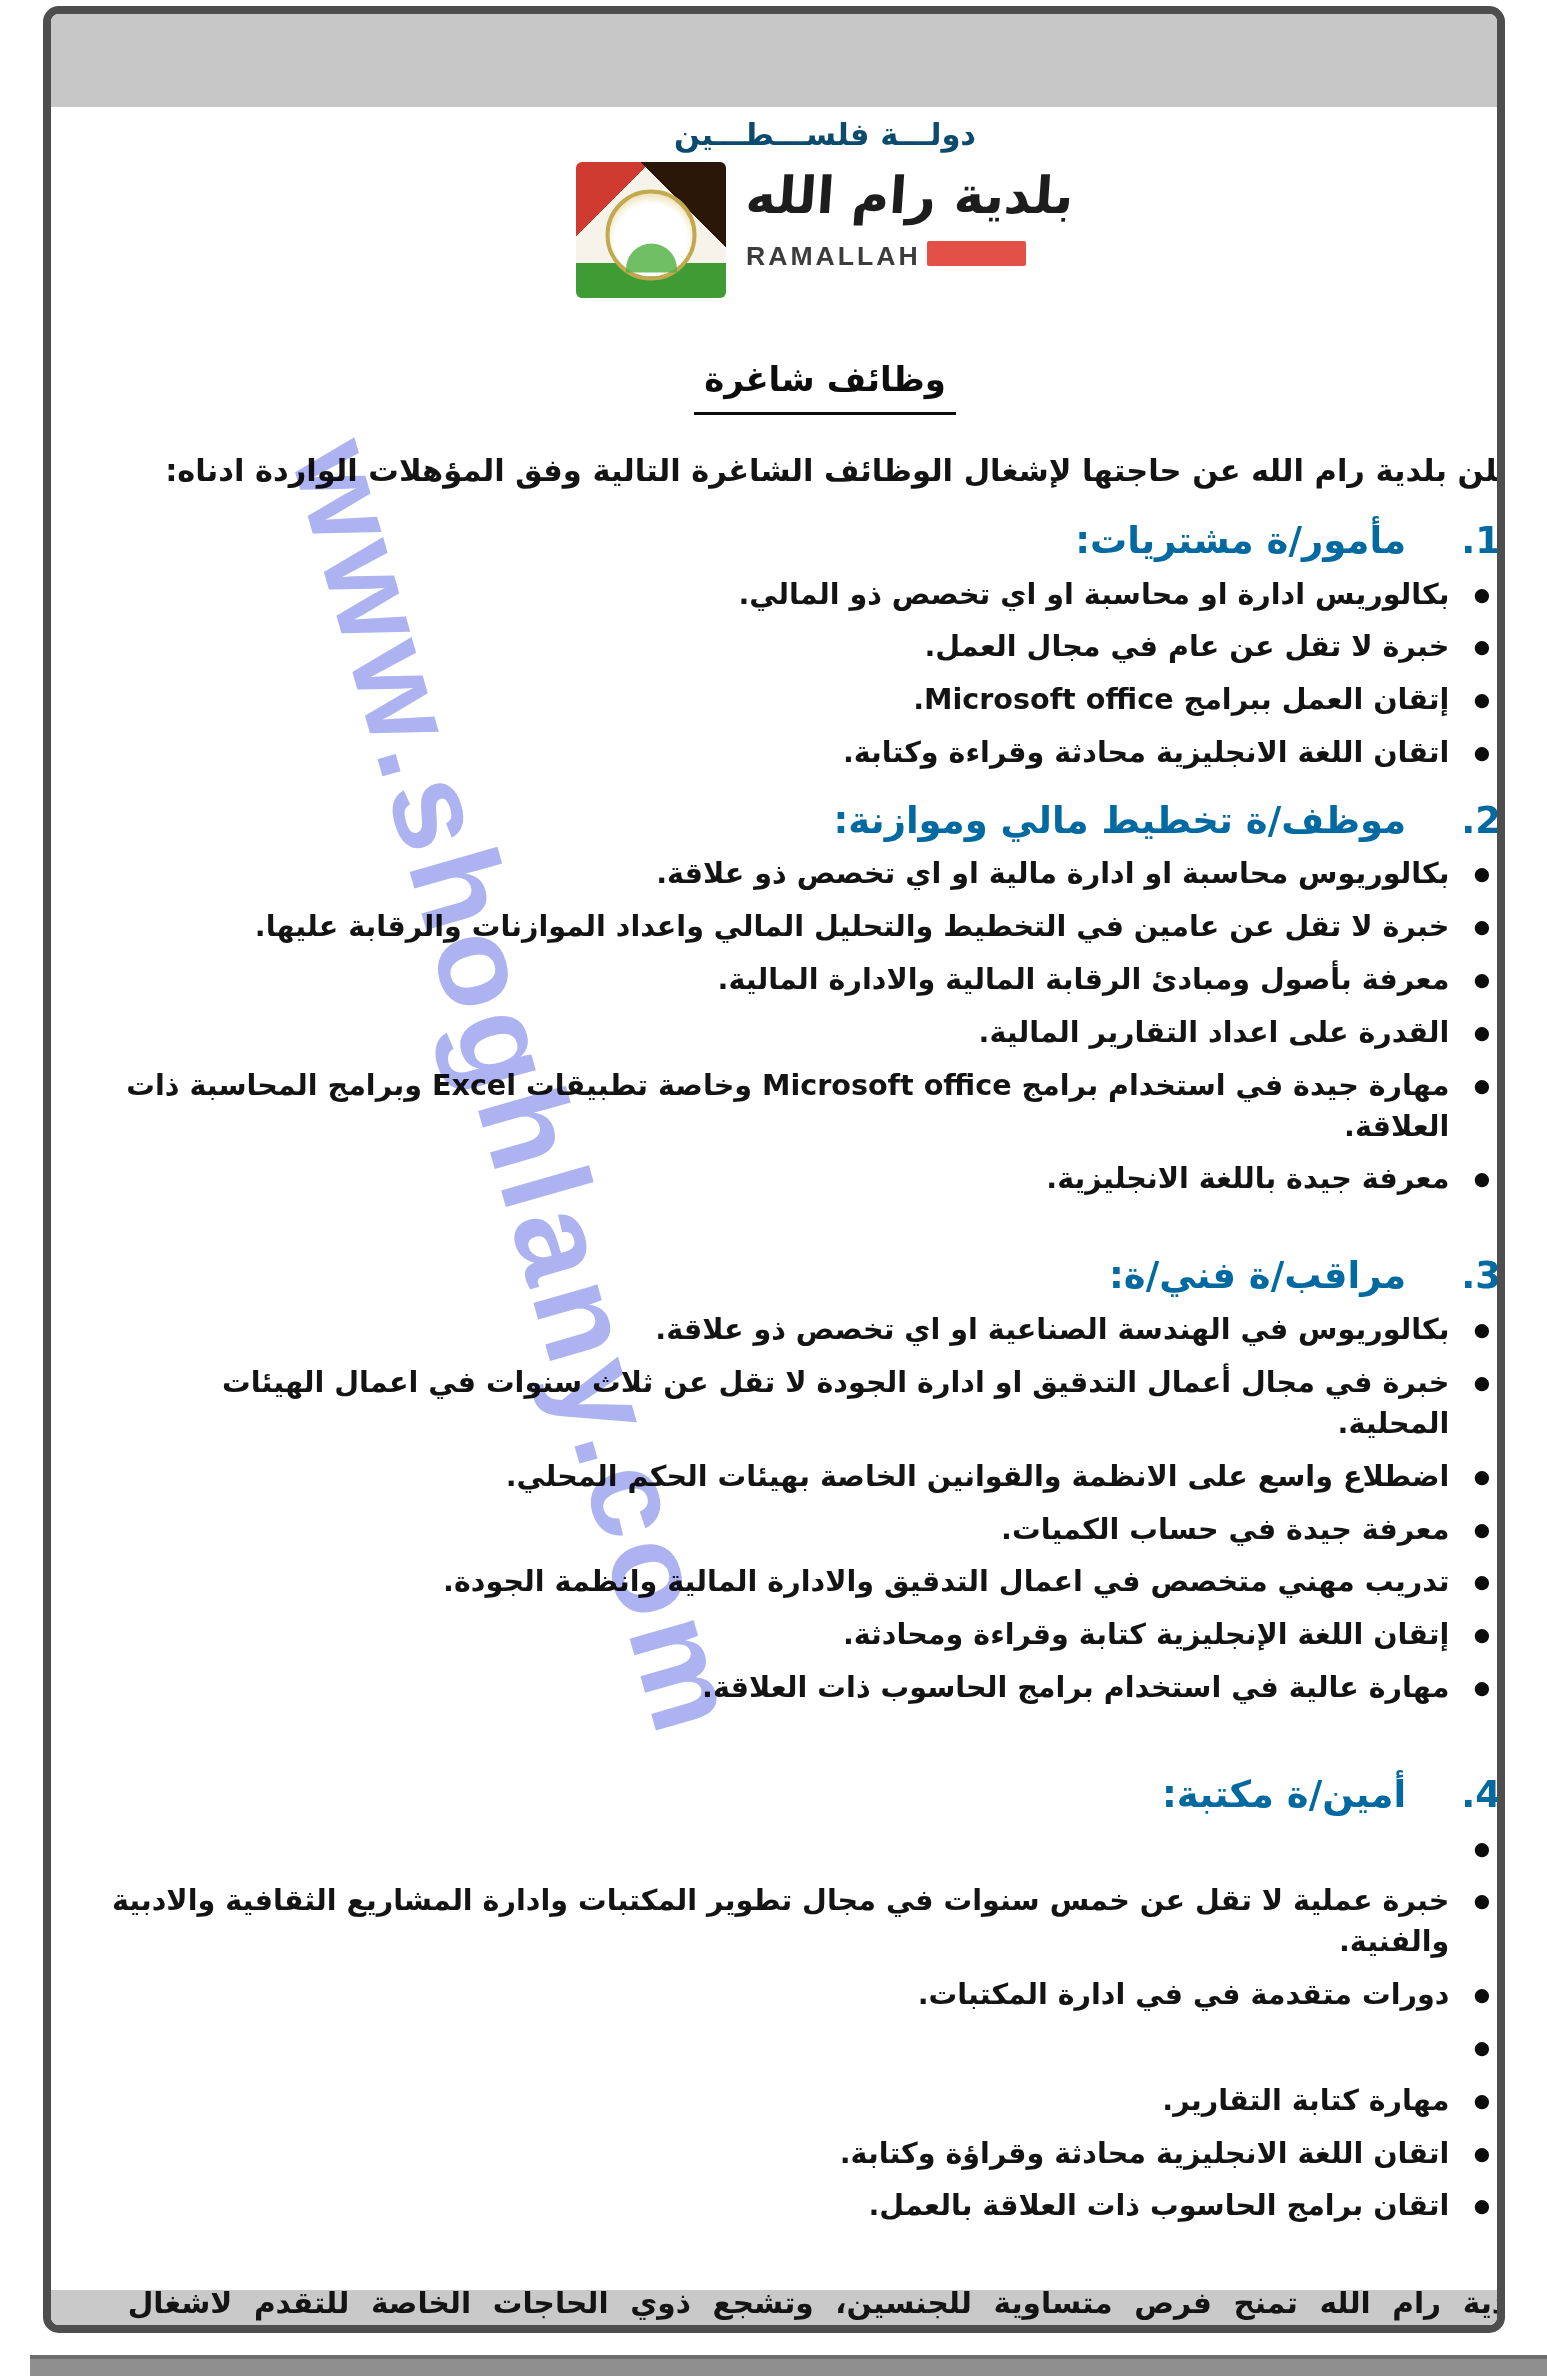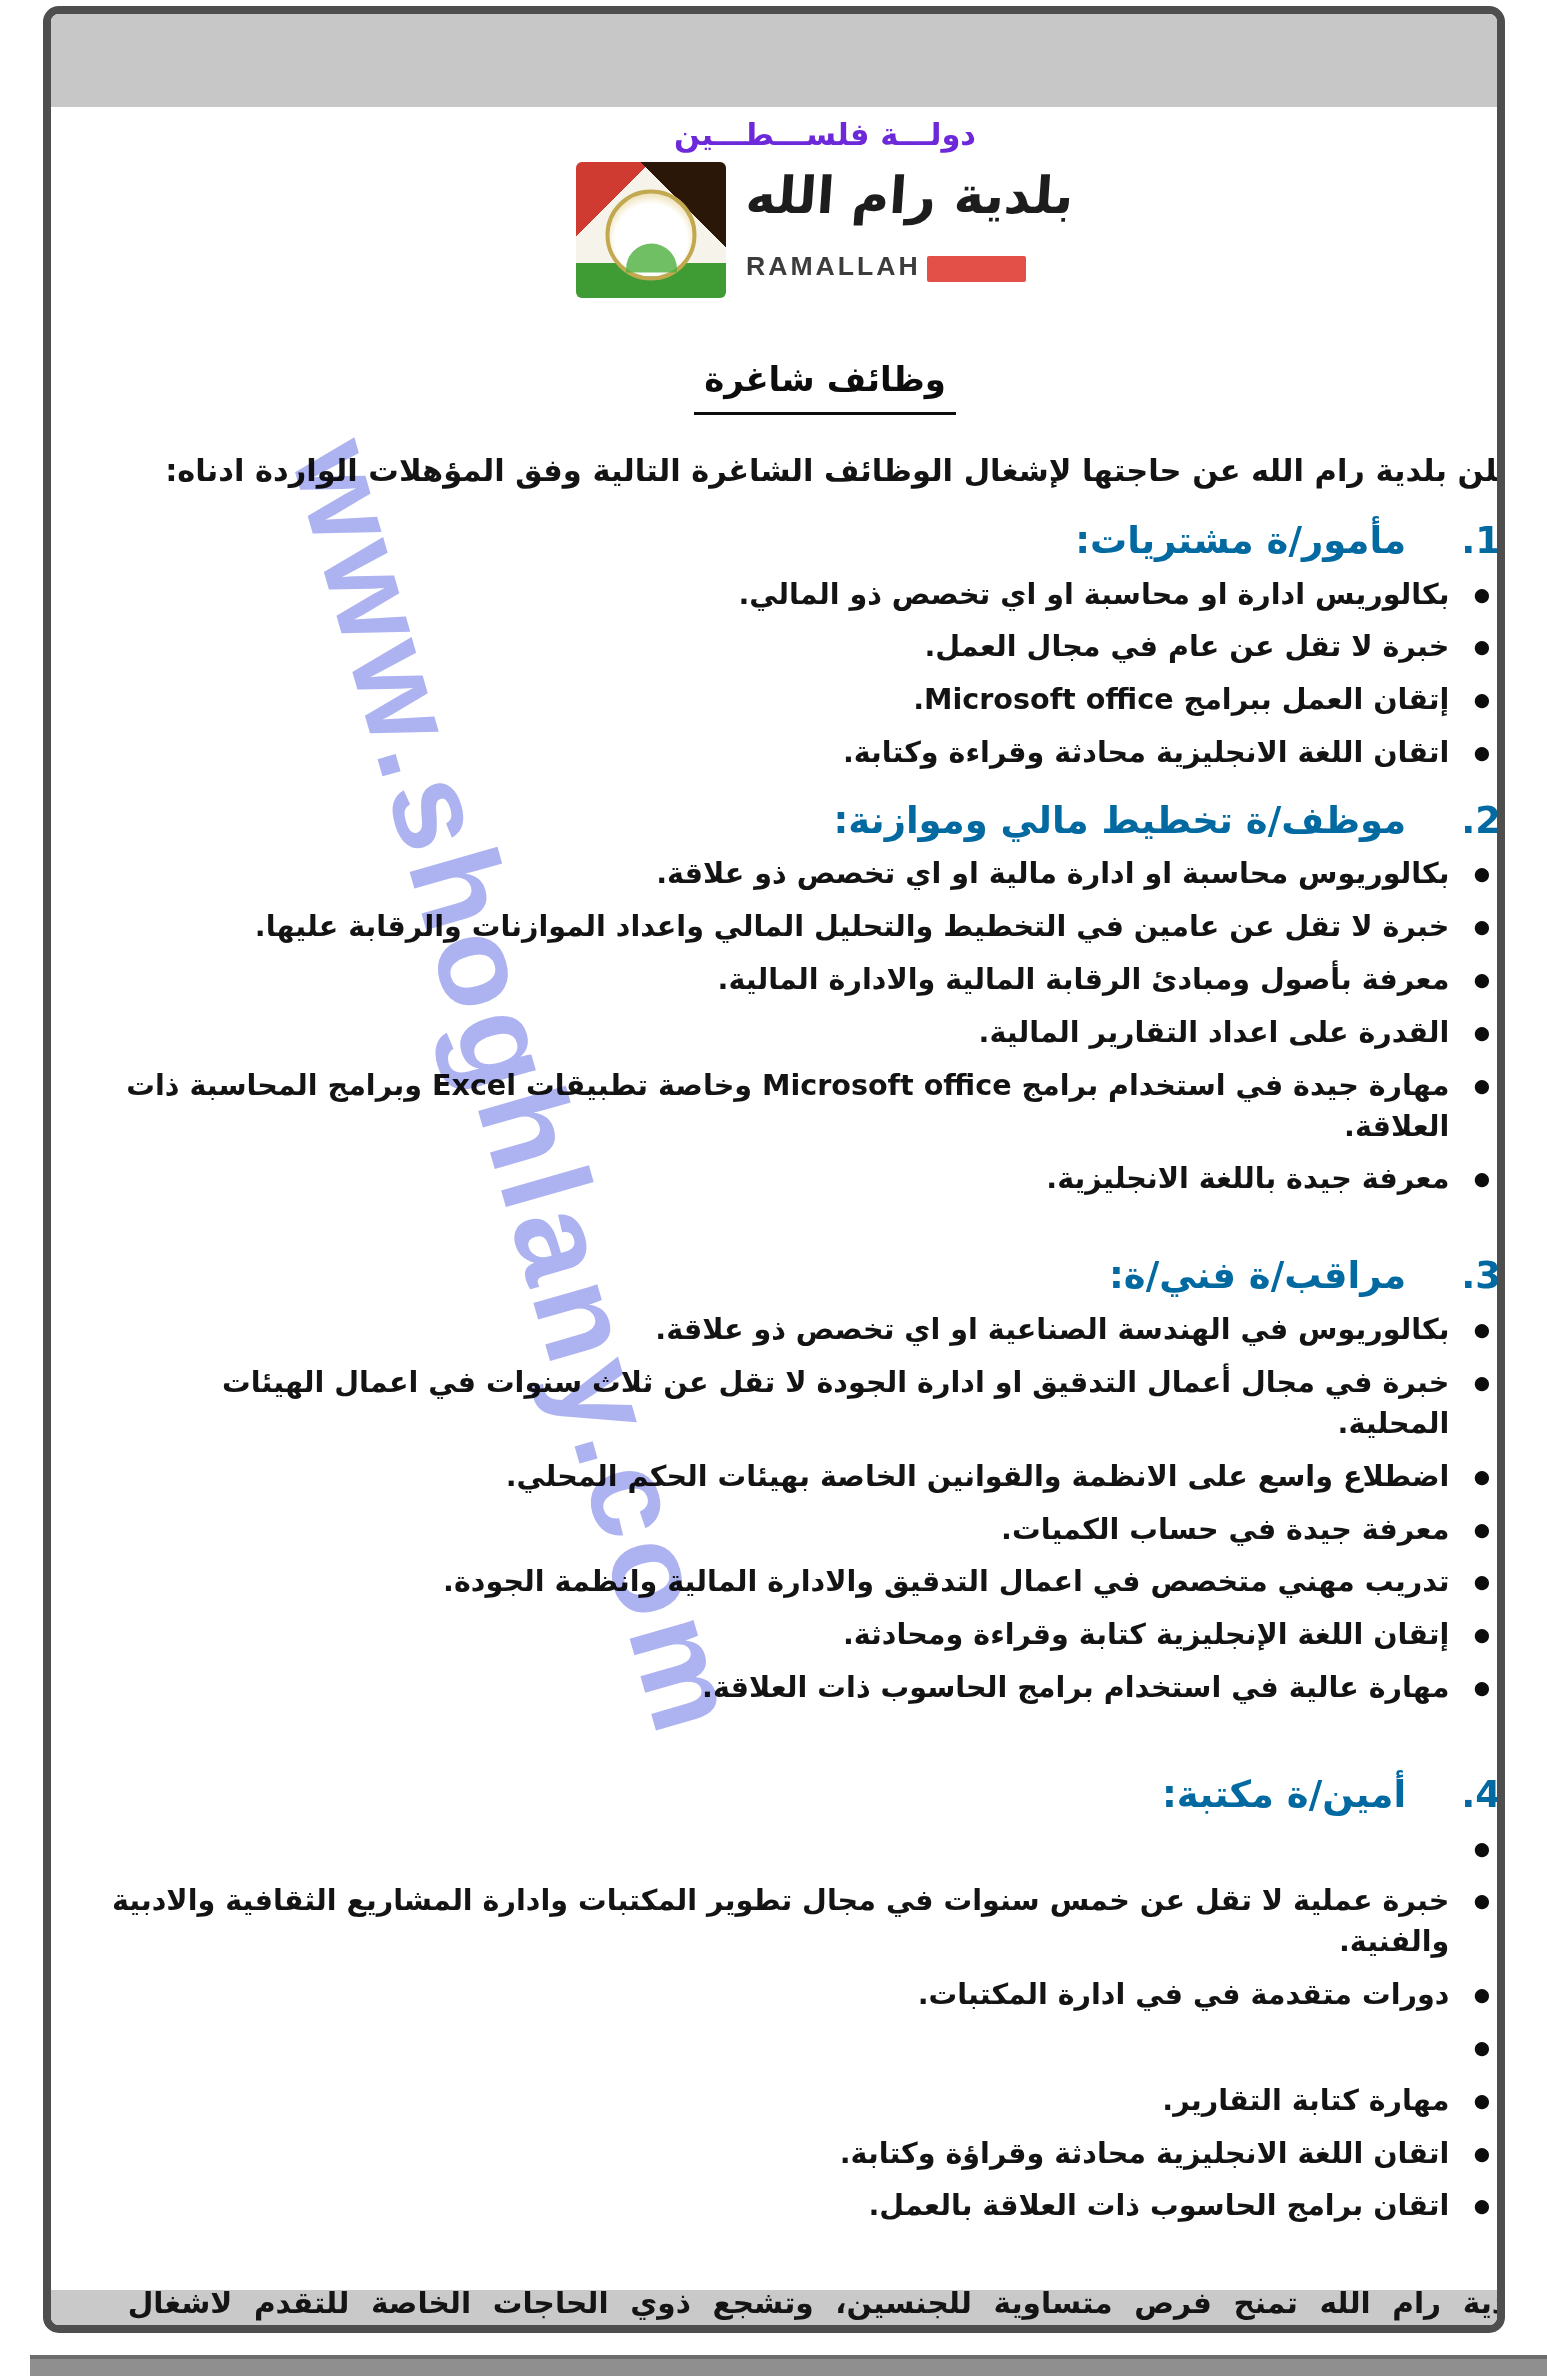--- a/index.html
+++ b/index.html
@@ -29,39 +29,39 @@
   
   .watermark{
     position:absolute;left:402px;top:424px;z-index:50;
     transform:rotate(74deg);transform-origin:0 0;
     font-family:"Liberation Sans",sans-serif;
     font-size:126px;font-weight:bold;letter-spacing:5.9px;white-space:nowrap;
     color:#a9aef0;mix-blend-mode:multiply;opacity:.95;pointer-events:none;
   }
   
   .letterhead{display:flex;flex-direction:column;align-items:center;margin-top:3.9px;direction:ltr;}
-  .state-line{font-size:30.5px;font-weight:800;color:#6d28d9;letter-spacing:1px;}
+  .state-line{font-size:30.5px;font-weight:800;color:#0c4a6e;letter-spacing:1px;}
   .logo-row{display:flex;align-items:flex-start;gap:19.7px;margin-top:9.9px;direction:ltr;}
   .emblem{position:relative;width:150px;height:136px;border-radius:5.9px;overflow:hidden;background:#f6f3ea;}
   .em-red{position:absolute;inset:0;background:linear-gradient(135deg,#cf3b30 0 26%,rgba(0,0,0,0) 26%);}
   .em-dark{position:absolute;inset:0;background:linear-gradient(225deg,#2a1708 0 30%,rgba(0,0,0,0) 30%);}
   .em-green{position:absolute;inset:0;background:linear-gradient(0deg,#3f9c35 0 26%,rgba(0,0,0,0) 26%);}
   .em-dome{
     position:absolute;left:50%;top:54%;transform:translate(-50%,-50%);
     width:83px;height:83px;border-radius:50%;
     background:radial-gradient(circle at 50% 56%,#ffffff 0 58%,#efe2b8 75%);
     border:4.9px solid #c2a84f;
   }
   .em-dome::after{
     content:"";position:absolute;left:50%;bottom:3.9px;transform:translateX(-50%);
     width:51px;height:29.6px;border-radius:25.6px 25.6px 0 0;background:#4caf3f;opacity:.8;
   }
   .logo-right{display:flex;flex-direction:column;align-items:flex-start;}
   .calligraphy{font-size:51px;font-weight:800;color:#1d1d1d;line-height:1.35;transform:skewX(-4deg);}
-  .latin-row{display:flex;align-items:flex-end;gap:5.9px;margin-top:20px;}
+  .latin-row{display:flex;align-items:flex-start;gap:5.9px;margin-top:10px;}
   .latin-name{font-family:"Liberation Sans",sans-serif;font-size:26.6px;font-weight:800;letter-spacing:3px;color:#3c3c3c;}
   .red-badge{width:99px;height:25.6px;background:#e25048;border-radius:2px;}
   
   .title-wrap{text-align:center;margin-top:61px;}
   .doc-title{
     display:inline-block;font-size:34px;font-weight:800;color:#0d0d0d;
     border-bottom:3.9px solid #0d0d0d;padding:0 9.9px 13.8px;
   }
   
   .intro{margin:35px 13.8px 0 0;font-size:30.5px;font-weight:700;text-align:right;line-height:1.4;}

